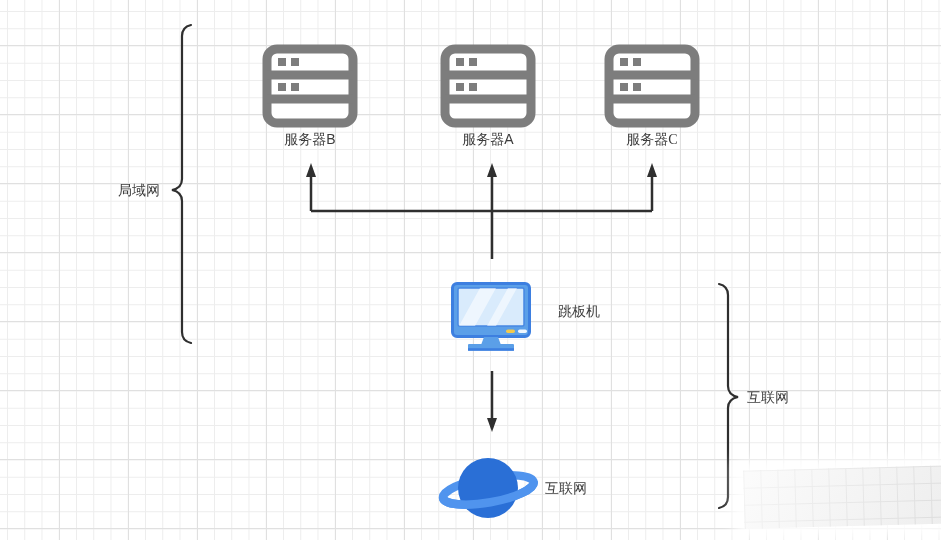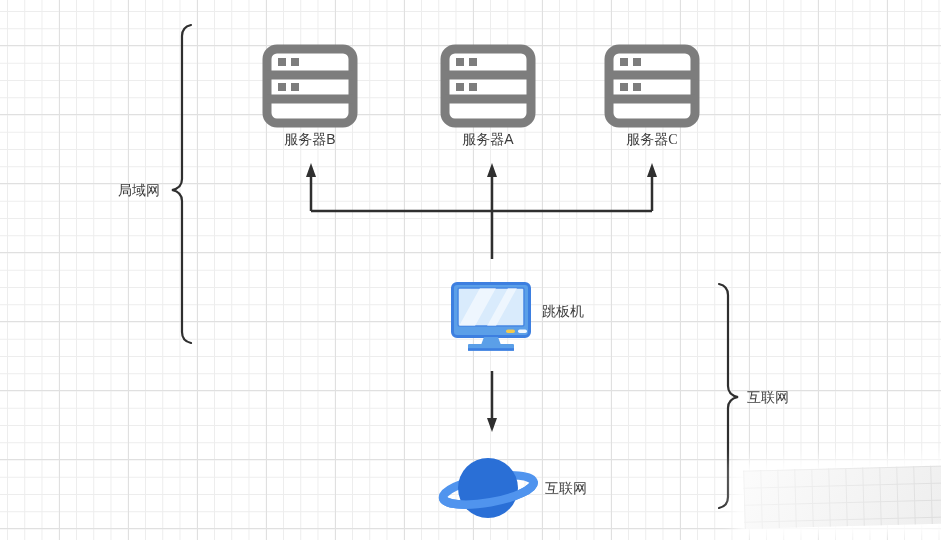--- a/index.html
+++ b/index.html
@@ -120,21 +120,21 @@
         <polygon points="30,7 46,7 25,45 9,45"></polygon>
         <polygon points="58,7 67,7 46,45 37,45"></polygon>
       </g>
       <rect x="56" y="48.5" width="9" height="3.6" rx="1.8" fill="#f2c94c"></rect>
       <rect x="68" y="48.5" width="9" height="3.6" rx="1.8" fill="#eef6ff"></rect>
       <polygon points="34,56 48,56 51,64 31,64" fill="#5b9fe8"></polygon>
       <rect x="18" y="63" width="46" height="6.5" rx="1" fill="#5b9fe8"></rect>
       <rect x="18" y="67.2" width="46" height="2.6" fill="#3d7fe0"></rect>
     </svg>
   </div>
-  <div class="node-label" style="left:542px; top:303px;">跳板机</div>
+  <div class="node-label" style="left:542px; top:303px;padding-left:16px;">跳板机</div>
 
   <div class="node" style="left:436px; top:444px;">
     <svg width="104" height="88" viewBox="0 0 104 88">
       <g transform="rotate(-10 52 44)">
         <ellipse cx="52" cy="46" rx="46" ry="12.5" fill="none" stroke="#5094ee" stroke-width="8.5"></ellipse>
       </g>
       <circle cx="52" cy="44" r="30" fill="#2a6fd6"></circle>
       <g transform="rotate(-10 52 44)">
         <path d="M 6 46 A 46 12.5 0 0 0 98 46" fill="none" stroke="#5094ee" stroke-width="8.5"></path>
       </g>

